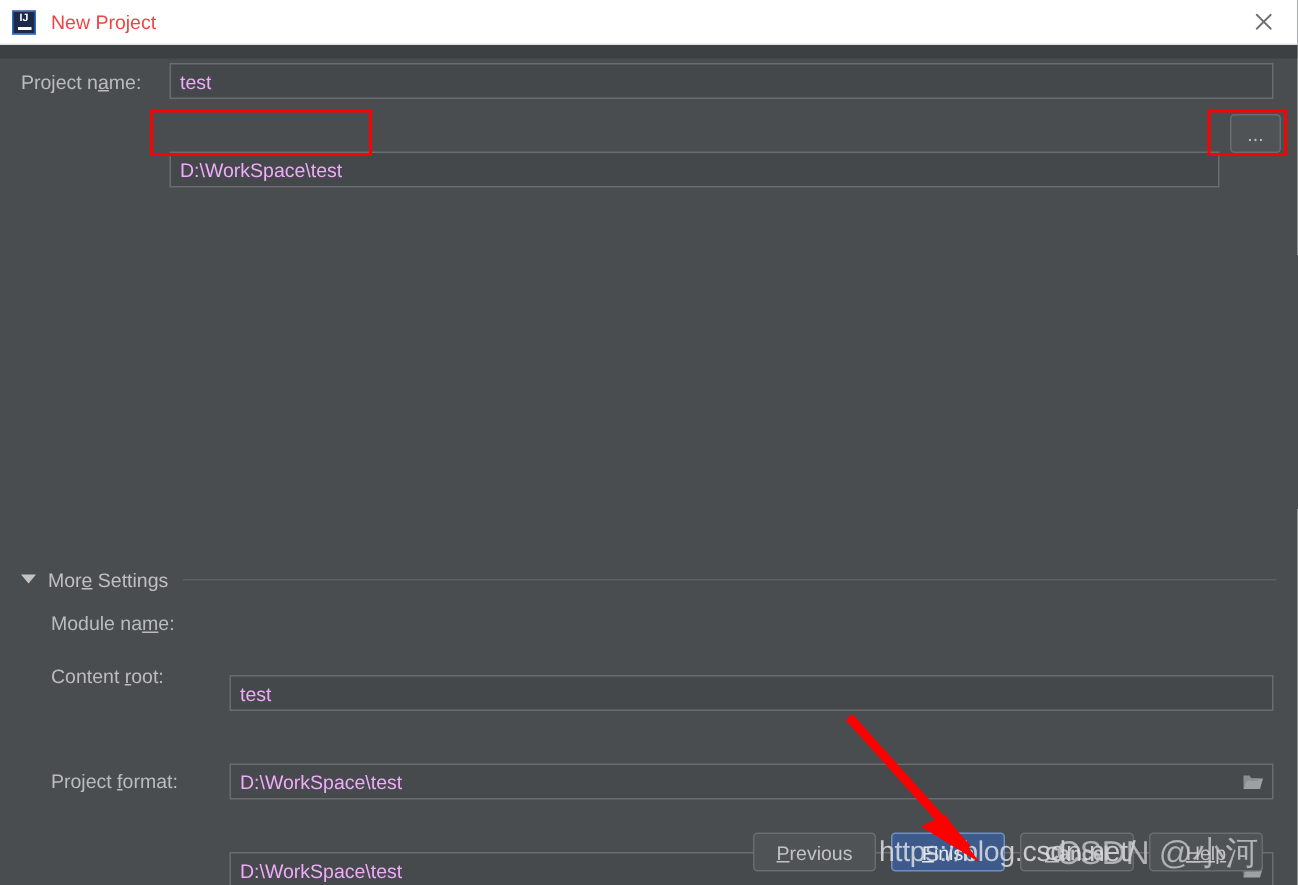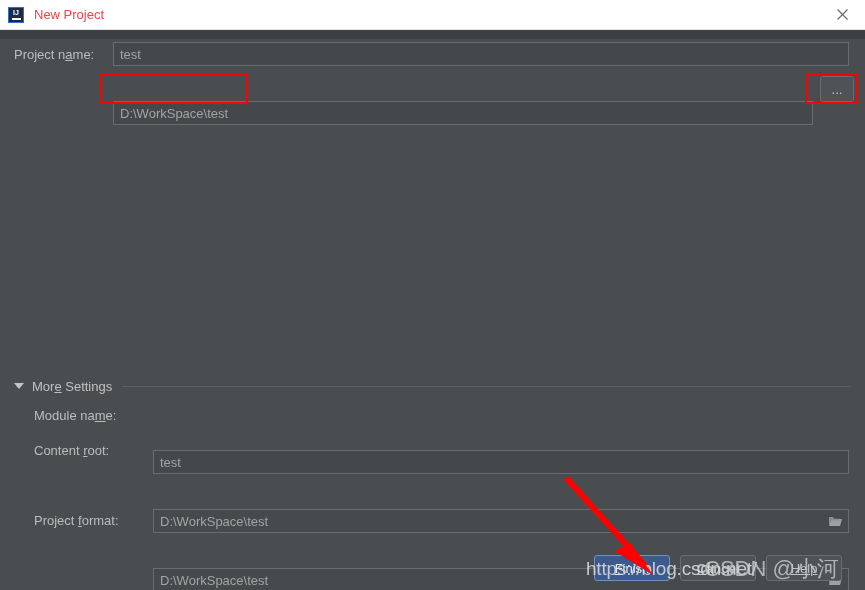--- a/index.html
+++ b/index.html
@@ -98,21 +98,21 @@
 
   .field {
     box-sizing: border-box;
     background: #45484a;
     border: 1px solid #6a6d6f;
     height: 24px;
     display: flex;
     align-items: center;
     padding: 0 6px;
     font-size: 13px;
-    color: #a3a3a3;
+    color: #f0abfc;
     font-family: "Liberation Sans", sans-serif;
     position: relative;
   }
   .field .val { white-space: nowrap; overflow: hidden; }
 
   .field.readonly { background: #474a4c; }
 
   .fld-icon {
     position: absolute;
     right: 5px;
@@ -280,20 +280,23 @@
         <path d="M1 10.5 L3 3.5 L14 3.5 L12 10.5 Z" fill="#9ea1a3"></path>
         <path d="M1 10.5 L1 1.5 L5 1.5 L6.3 3.3 L11 3.3 L11 5 L3 5 Z" fill="#8b8e90"></path>
       </svg>
     </span>
   </div>
 
   <div class="row" style="left:34px; top:508px;">
     <span class="lbl"><span>Project </span><u>f</u><span>ormat:</span></span>
   </div>
 
+  <div class="btn" style="left:502px; top:555px; width:82px;">
+    <span><span></span><u>P</u><span>revious</span></span>
+  </div>
   <div class="btn primary" style="left:594px; top:555px; width:76px;">
     <span><span></span><u>F</u><span>inish</span></span>
   </div>
   <div class="btn" style="left:680px; top:555px; width:76px;font-weight:bold;">
     <span><span></span><u>C</u><span>ancel</span></span>
   </div>
   <div class="btn" style="left:766px; top:555px; width:76px;text-decoration:underline;">
     <span><span></span><u>H</u><span>elp</span></span>
   </div>
 

